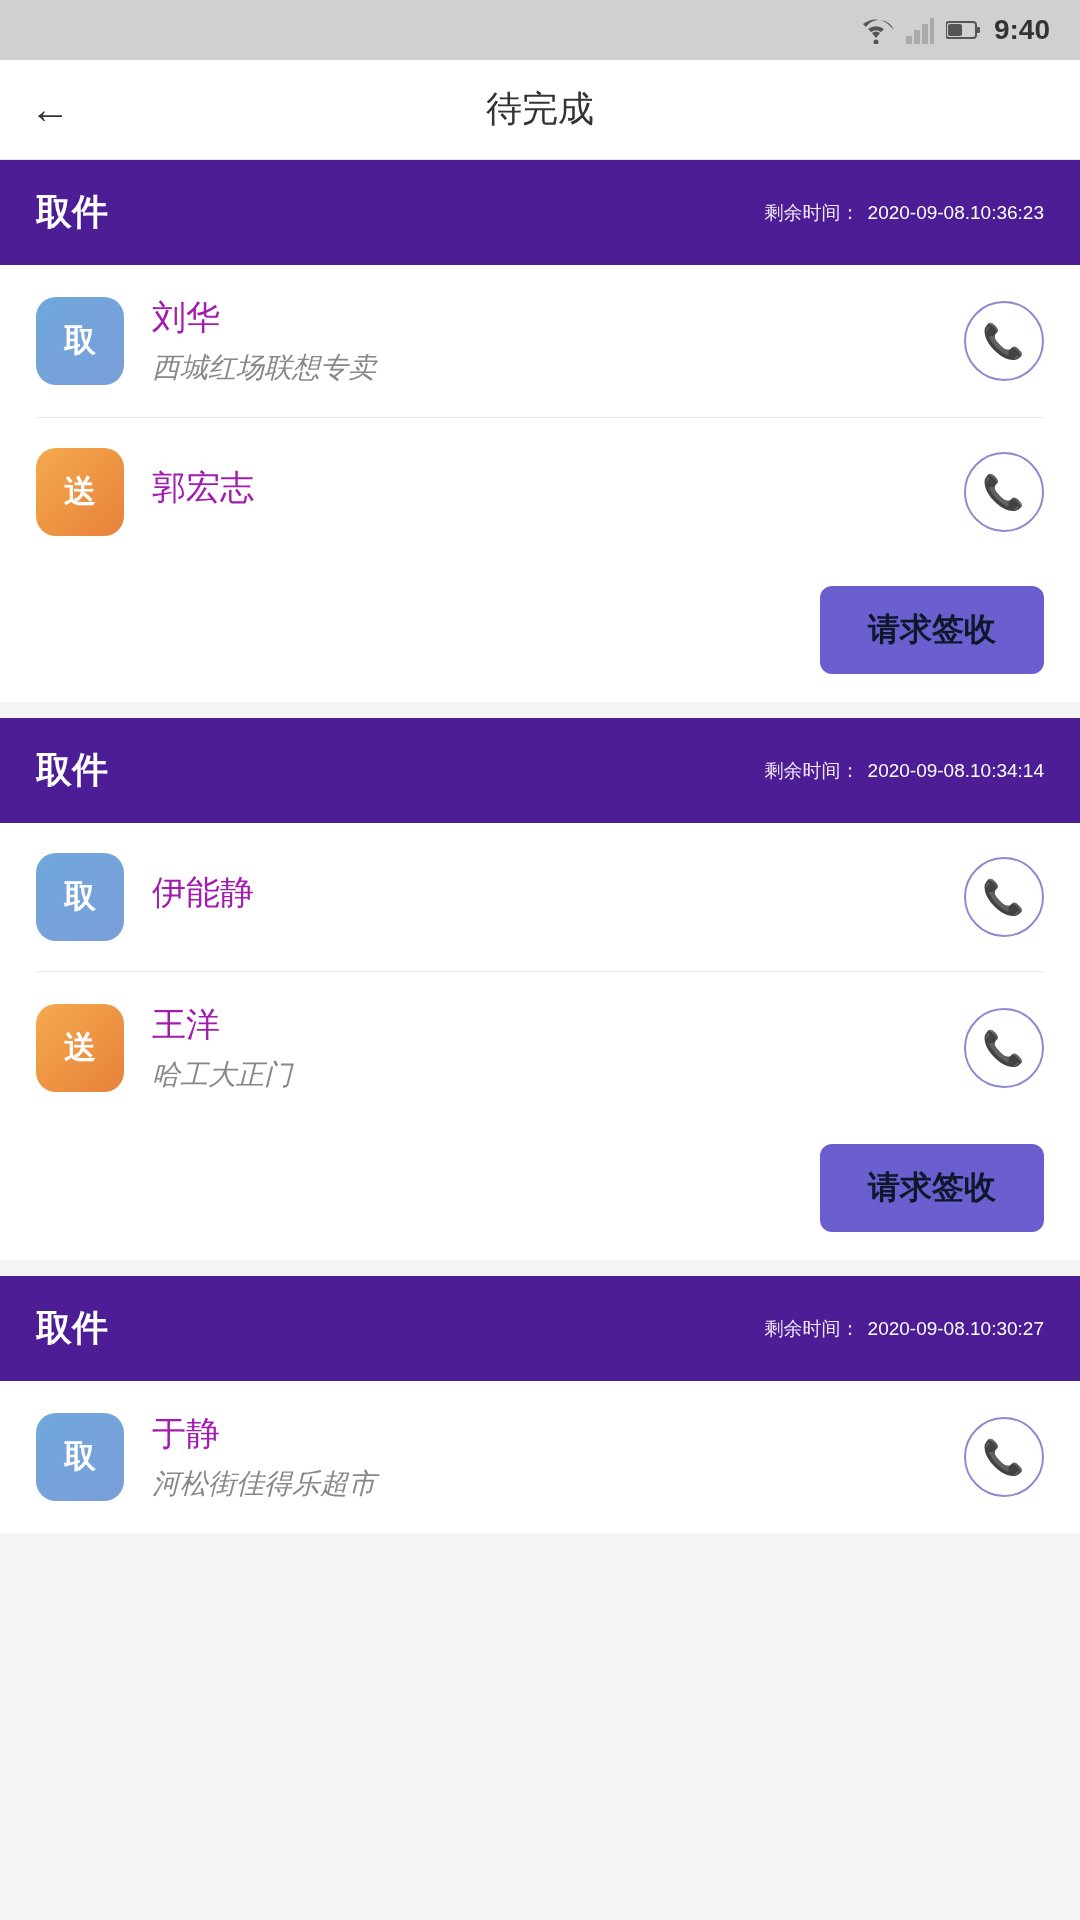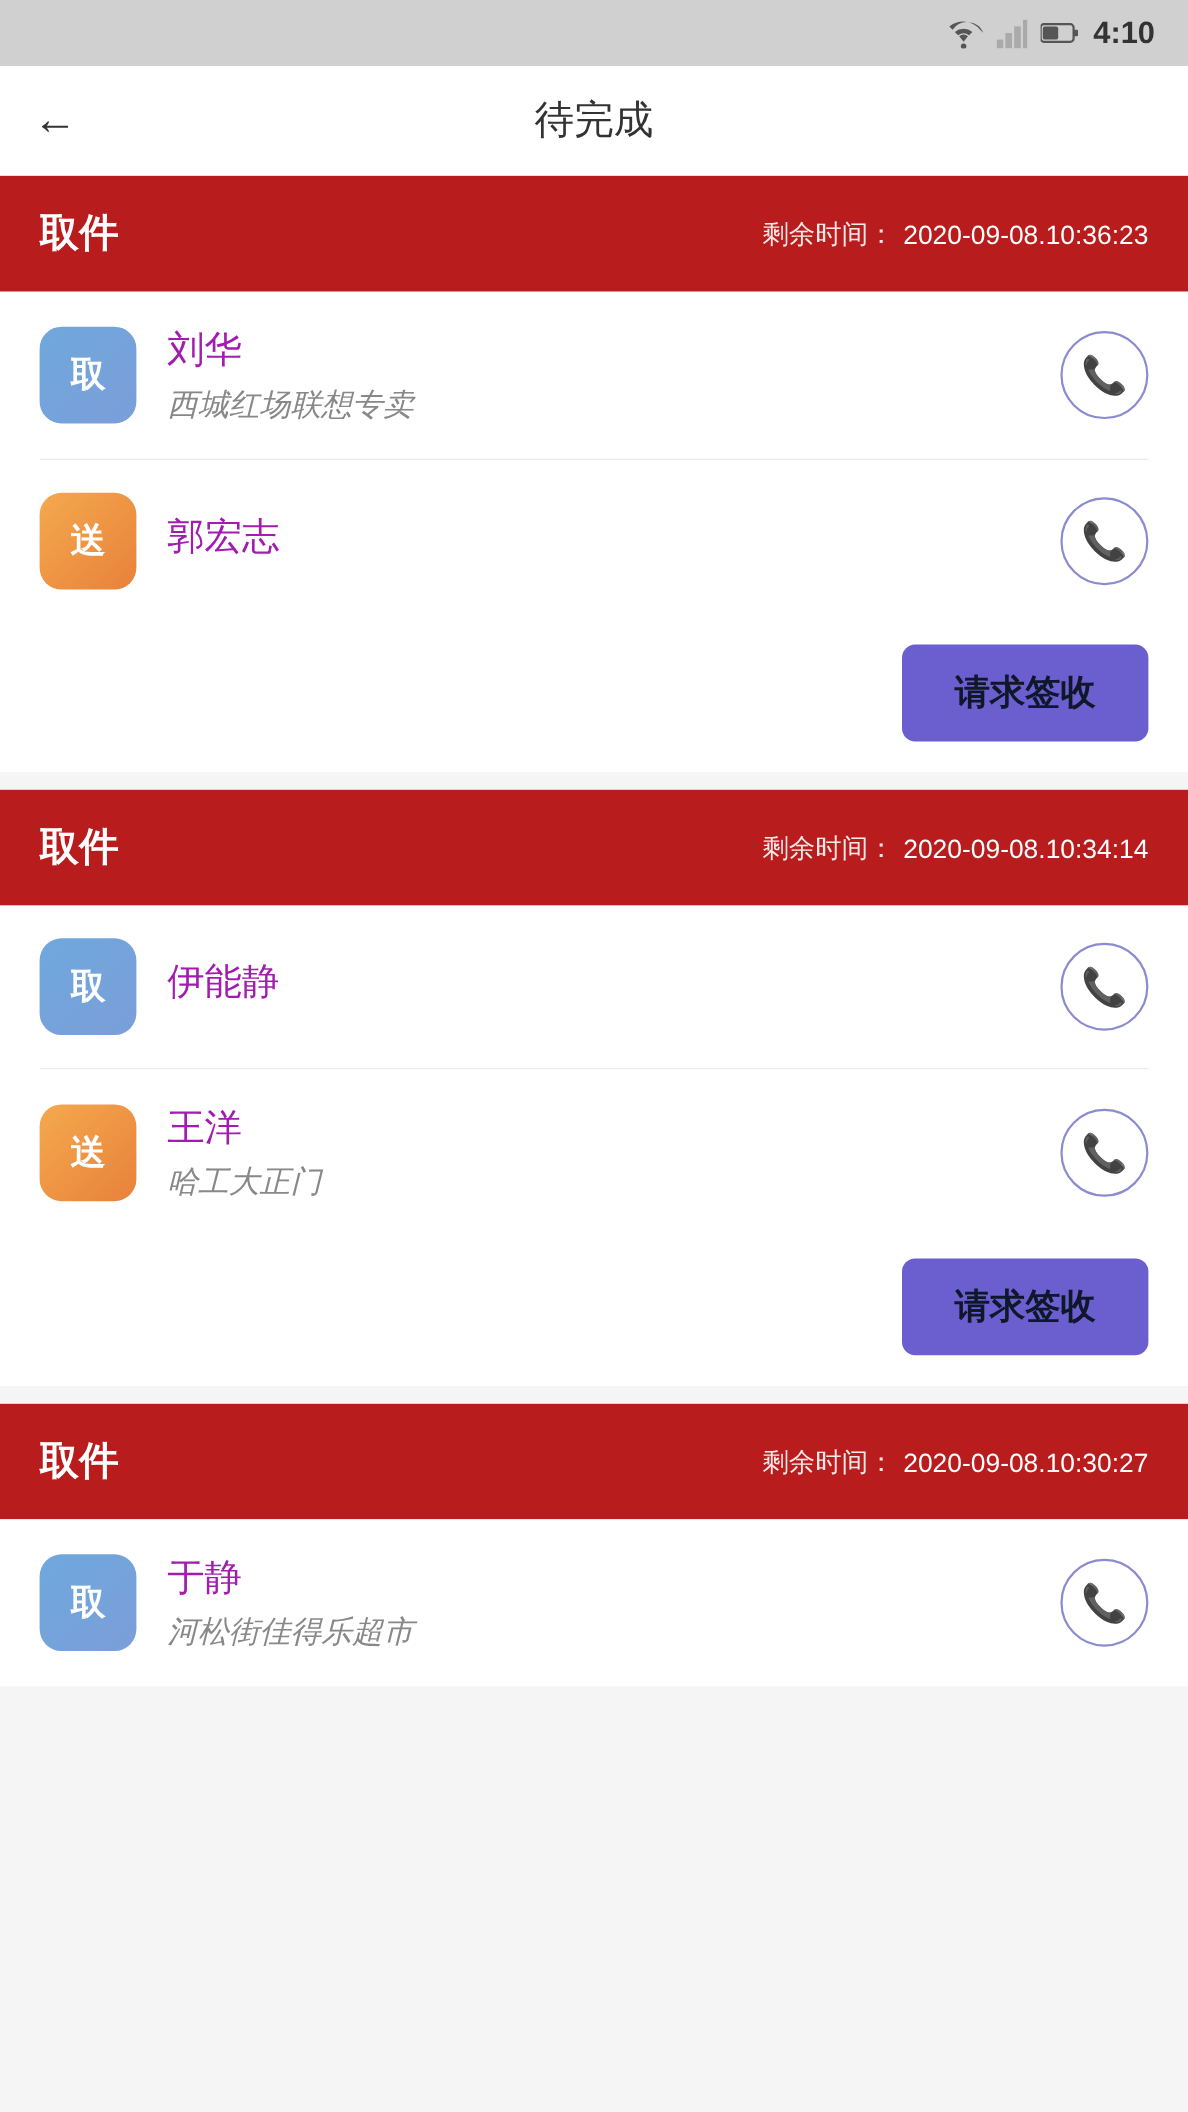--- a/index.html
+++ b/index.html
@@ -58,36 +58,36 @@
     }
 
     
     .card {
       background: #fff;
       margin-bottom: 16px;
     }
 
     
     .section-header {
-      background: #b91c1c;
+      background: #4c1d95;
       padding: 28px 36px;
       display: flex;
       align-items: center;
       justify-content: space-between;
     }
     .section-header-label {
       font-size: 36px;
       color: #fff;
       font-weight: 600;
     }
     .section-header-time {
-      font-size: 24px;
+      font-size: 19px;
       color: #fff;
       display: flex;
-      align-items: flex-end;
+      align-items: center;
       gap: 8px;
     }
     .time-label {
       opacity: 0.9;
     }
     .time-value {
       opacity: 1;
     }
 
     
@@ -196,21 +196,21 @@
       <rect x="8" y="14" width="6" height="14" fill="#aaa"></rect>
       <rect x="16" y="8" width="6" height="20" fill="#aaa"></rect>
       <rect x="24" y="2" width="4" height="26" fill="#aaa"></rect>
     </svg>
 
     <svg width="36" height="20" viewBox="0 0 36 20">
       <rect x="0" y="2" width="30" height="16" rx="3" ry="3" fill="none" stroke="#555" stroke-width="2"></rect>
       <rect x="30" y="7" width="4" height="6" rx="1" fill="#555"></rect>
       <rect x="2" y="4" width="14" height="12" rx="2" fill="#555"></rect>
     </svg>
-    <span class="status-time">4:10</span>
+    <span class="status-time">9:40</span>
   </div>
 </div>
 
 <div class="header">
   <span class="header-back">←</span>
   <span class="header-title">待完成</span>
 </div>
 
 <div class="card">
   <div class="section-header">

